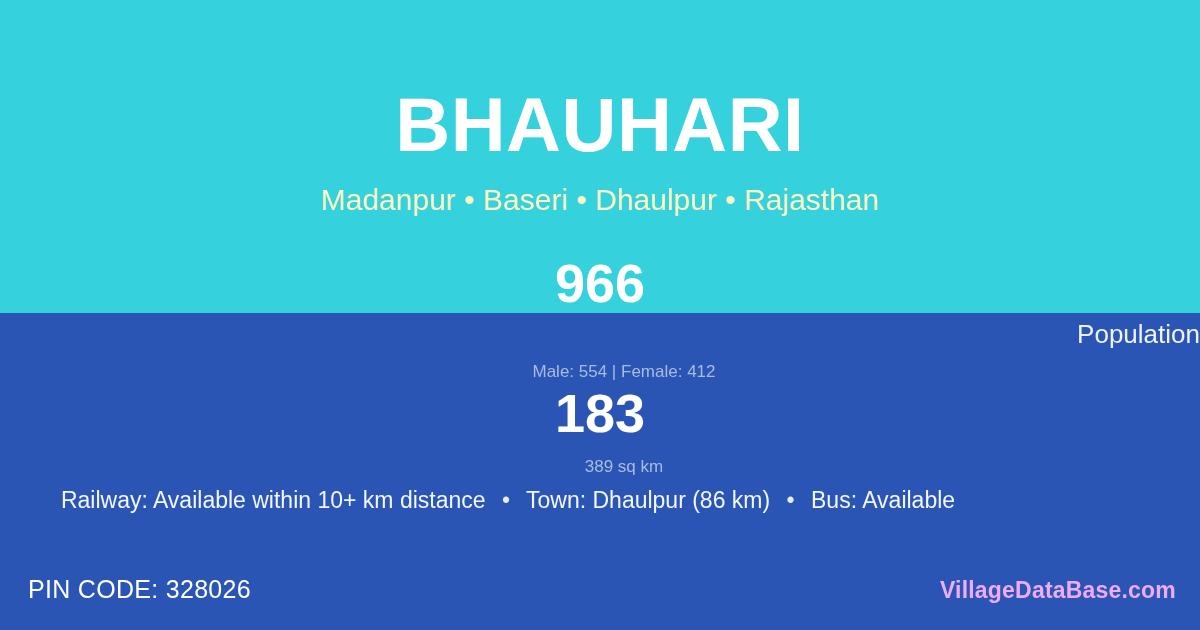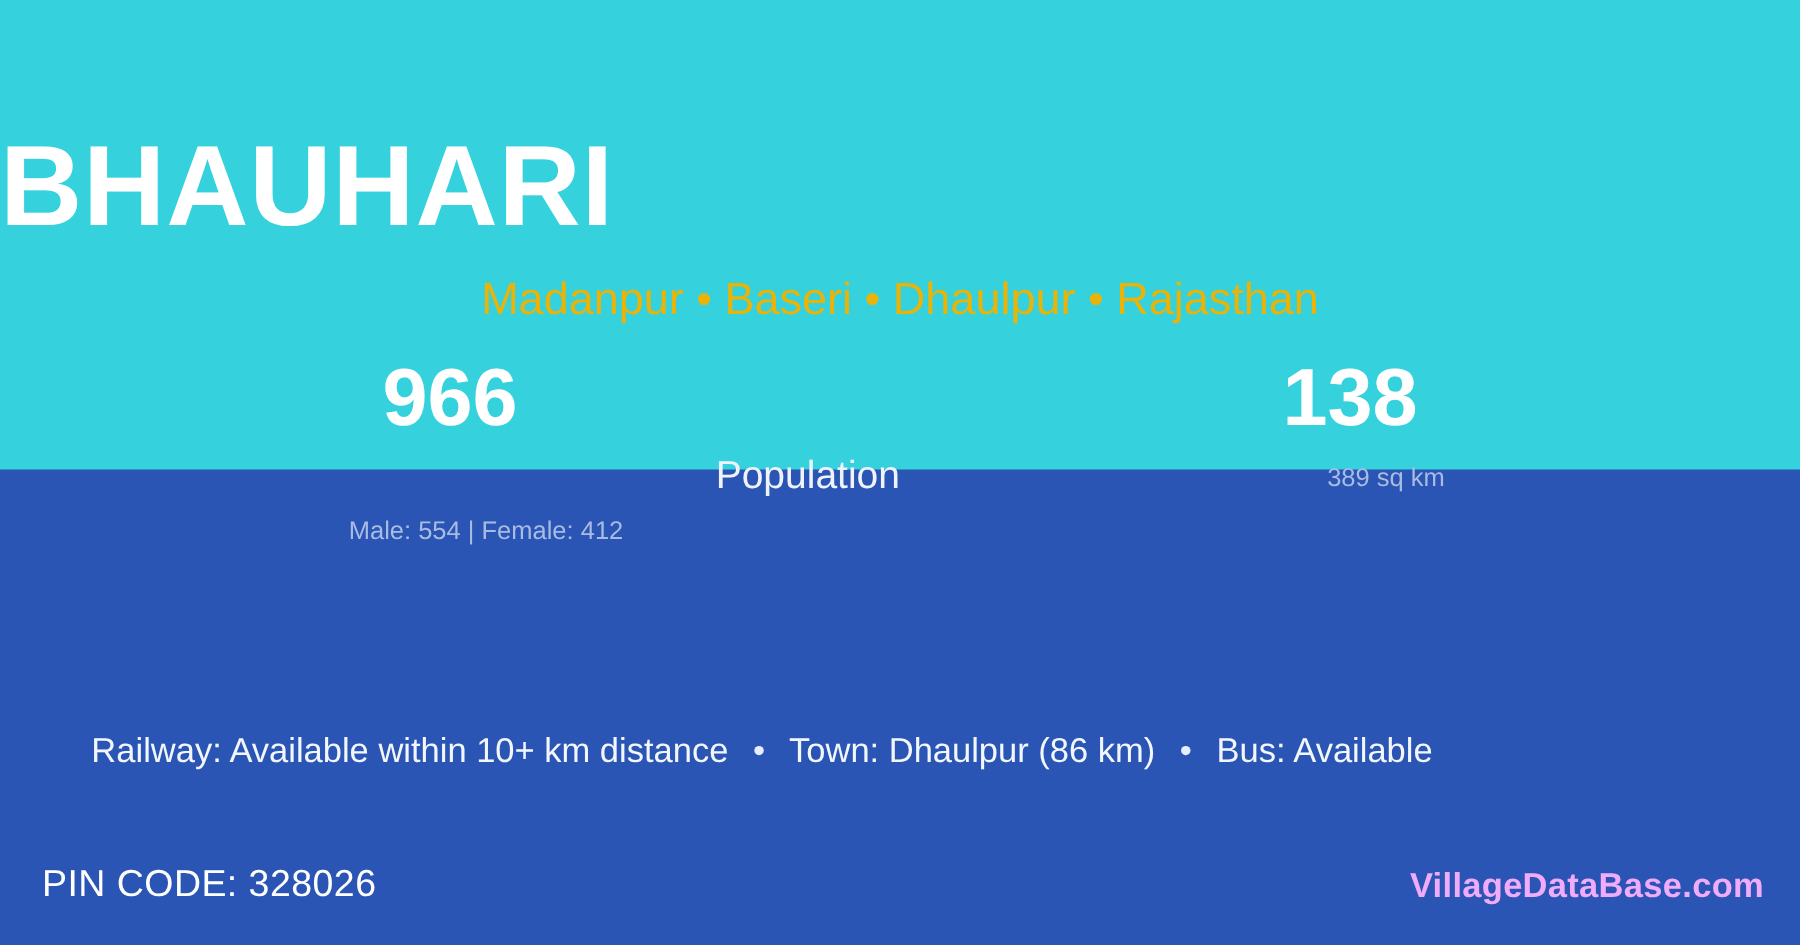--- a/index.html
+++ b/index.html
@@ -46,47 +46,47 @@
     padding: 0;
     position: absolute;
     left: 0;
     top: 82px;
     width: 1200px;
     font-size: 76px;
     line-height: 86px;
     font-weight: 700;
     letter-spacing: 0.5px;
     color: #ffffff;
-    text-align: left;
+    text-align: center;
     white-space: nowrap;
   }
 
   .village-subtitle {
     margin: 0;
     padding: 0;
     position: absolute;
     left: 0;
     top: 181px;
     width: 1200px;
     font-size: 30px;
     line-height: 38px;
     font-weight: 300;
-    color: #eab308;
+    color: #fef9c3;
     text-align: center;
     white-space: nowrap;
   }
 
   
   .stats {
     position: absolute;
     left: 0;
-    top: 234px;
+    top: 252px;
     width: 1200px;
     display: flex;
-    flex-direction: row;
+    flex-direction: column;
   }
 
   .stat {
     flex: 1 1 33.3333%;
     text-align: center;
   }
 
   .stat-value {
     font-size: 54px;
     line-height: 62px;
@@ -187,21 +187,21 @@
 
   <div class="stats">
 
     <div class="stat">
       <div class="stat-value">966</div>
       <div class="stat-label">Population</div>
       <div class="stat-sub">Male: 554 | Female: 412</div>
     </div>
 
     <div class="stat">
-      <div class="stat-value">138</div>
+      <div class="stat-value">183</div>
       <div class="stat-sub">389 sq km</div>
     </div>
 
 
   </div>
 
   <div class="facility-row">
     <span class="facility-item">Railway: Available within 10+ km distance</span>
     <span class="facility-sep">•</span>
     <span class="facility-item">Town: Dhaulpur (86 km)</span>

